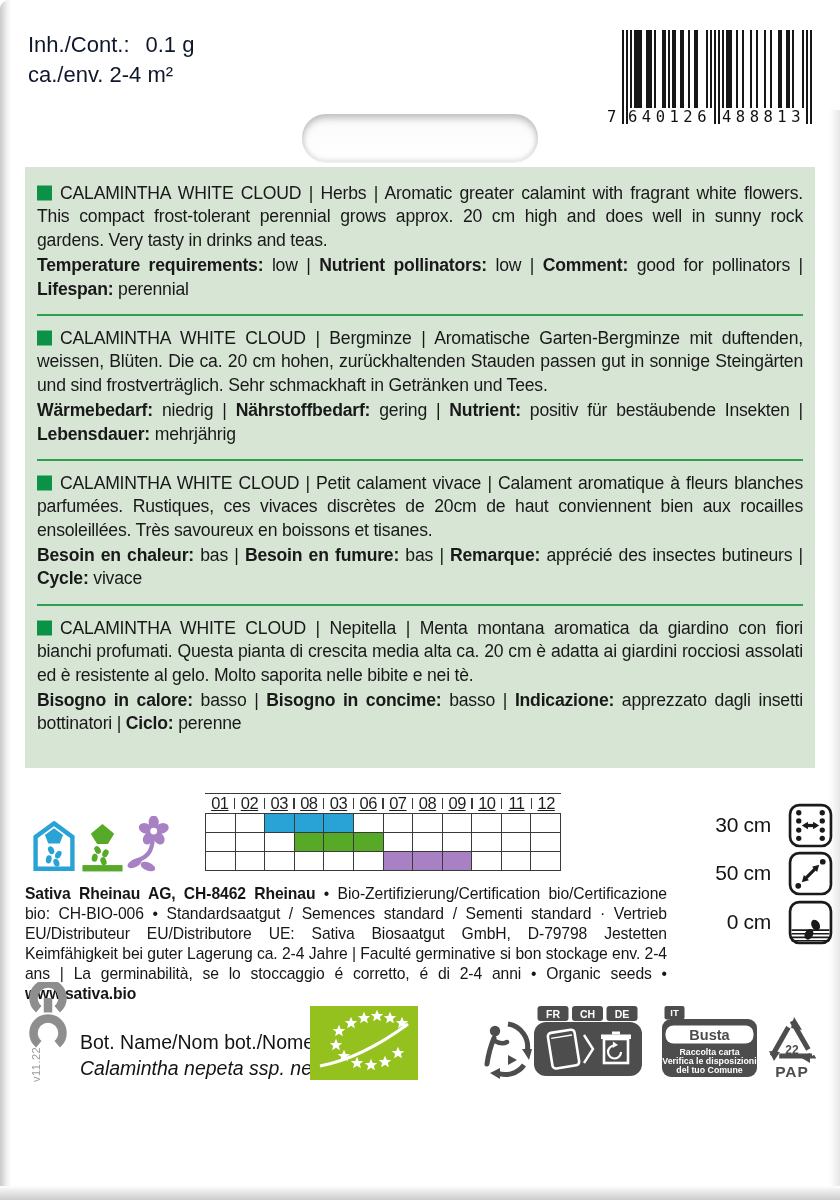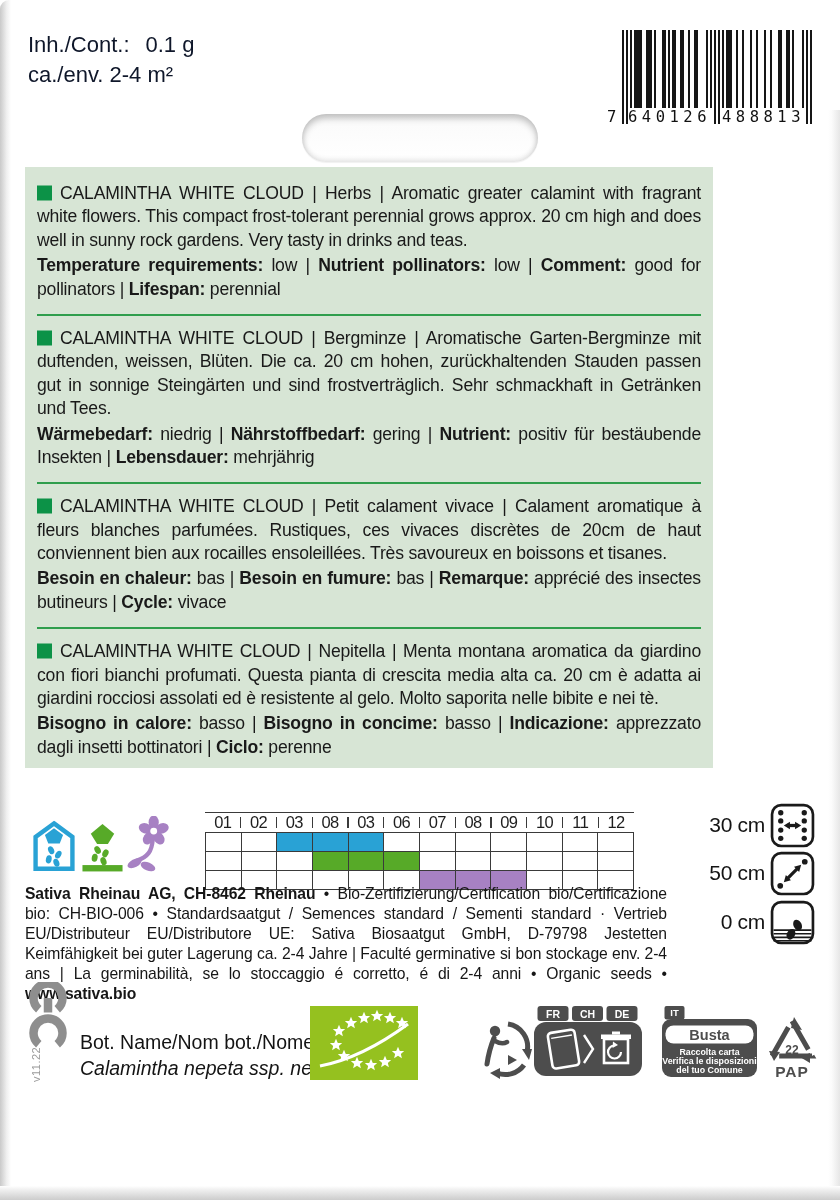--- a/index.html
+++ b/index.html
@@ -23,41 +23,41 @@
   .barcode svg{display:block;}
   .bc-d{position:absolute;top:78px;font-family:"DejaVu Sans Mono",monospace;font-size:15.5px;color:#111;}
   .bc-g{width:85px;text-align:center;letter-spacing:4.5px;}
 
   
   .hang-hole{position:absolute;left:302px;top:114px;width:236px;height:48px;border-radius:24px;
     background:linear-gradient(#fafafa,#fff);
     box-shadow:inset 0 4px 7px rgba(0,0,0,.25), inset 0 -3px 5px rgba(0,0,0,.08), 0 1px 1px rgba(0,0,0,.06);}
 
   
-  .panel{position:absolute;left:25px;top:167px;width:688px;height:601px;background:var(--panel-bg,#d7e5d5);
+  .panel{position:absolute;left:25px;top:167px;width:790px;height:601px;background:var(--panel-bg,#d7e5d5);
     box-sizing:border-box;padding:4px 12px;overflow:hidden;}
   .section{padding:11px 0 13px;}
   .section + .section{border-top:2px solid var(--separator,#2f9e4d);}
   .section p{margin:0;font-size:17.6px;line-height:1.33;letter-spacing:-0.2px;color:#191919;text-align:justify;}
   .section p.desc{margin-bottom:2px;}
   .bullet{display:inline-block;width:15px;height:15px;background:var(--bullet,#0c9247);margin-right:8px;transform:translateY(1.5px);}
 
   
-  #cal-grid{position:absolute;left:205px;top:812px;width:429px;}
+  #cal-grid{position:absolute;left:205px;top:793px;width:356px;text-decoration:underline;}
   .cal-row{display:grid;grid-template-columns:repeat(12,1fr);}
   .cal-head{border-top:1.4px solid #3a3a3a;border-bottom:1.4px solid #3a3a3a;}
   .cal-head .c{height:19px;font-size:16.5px;letter-spacing:-0.5px;display:flex;align-items:center;justify-content:center;position:relative;color:#1e1e1e;}
   .cal-head .c:not(:last-child)::after{content:"";position:absolute;right:-0.7px;top:4px;bottom:4px;width:1.4px;background:#3a3a3a;}
   .cal-body{border-left:1.4px solid #3a3a3a;}
   .cal-body .c{height:19px;border-right:1.4px solid #3a3a3a;border-bottom:1.4px solid #3a3a3a;box-sizing:border-box;}
 
   .cal-icon{position:absolute;}
 
   
-  .sp-row{position:absolute;left:655px;width:160px;height:46px;display:flex;align-items:center;justify-content:flex-end;gap:5px;}
+  .sp-row{position:absolute;left:673px;width:160px;height:46px;display:flex;align-items:center;justify-content:flex-end;gap:17px;}
   .sp-label{font-size:21px;letter-spacing:-0.3px;color:#141414;}
   .sp-icon{width:45px;height:45px;flex:0 0 auto;}
 
   
   .company{position:absolute;left:25px;top:884px;width:642px;font-size:15.7px;line-height:1.27;letter-spacing:-0.1px;text-align:justify;color:#161616;}
 
   
   .ce-mark{position:absolute;left:25px;top:982px;width:46px;height:68px;}
   .version{position:absolute;left:30px;top:1082px;transform:rotate(-90deg);transform-origin:0 0;font-size:11px;color:#9b9b9b;letter-spacing:0.5px;}
   .botname{position:absolute;left:80px;top:1030px;font-size:19.5px;line-height:1.32;color:#141414;}

